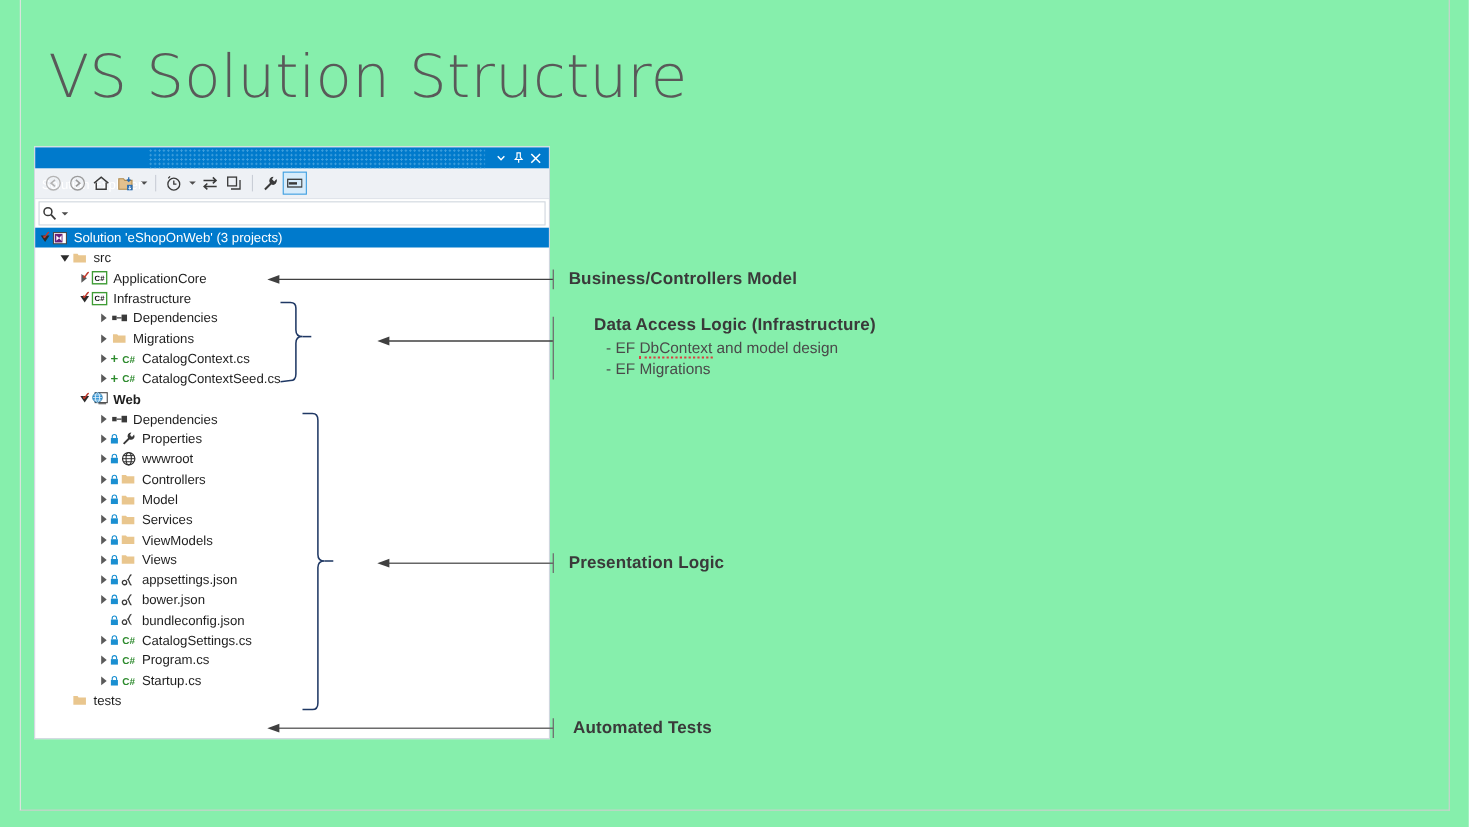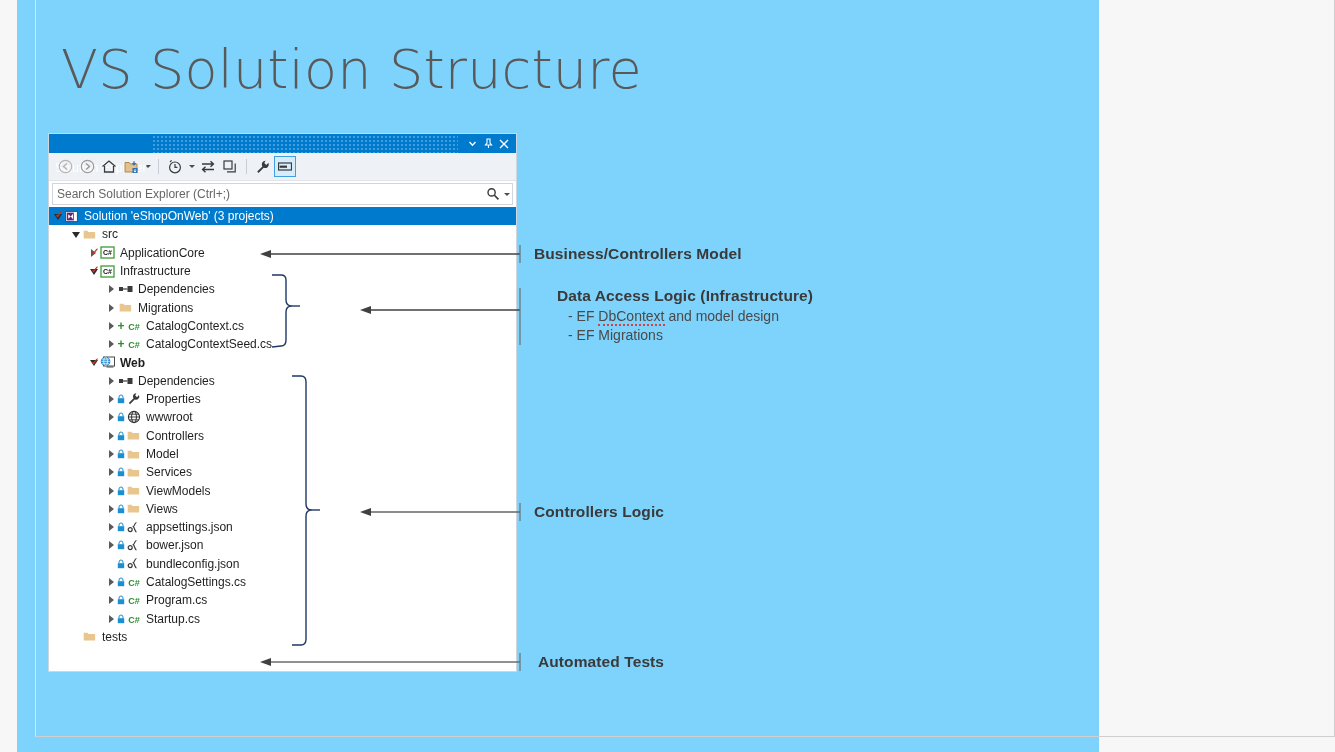--- a/index.html
+++ b/index.html
@@ -1,21 +1,21 @@
 <!DOCTYPE html>
 <html><head>
 <meta charset="utf-8">
 <style>
   html,body{margin:0;padding:0;}
   body{
     width:1335px;height:752px;background:#f7f7f7;overflow:hidden;
     font-family:"Liberation Sans", sans-serif;
     -webkit-font-smoothing:antialiased;
   }
-  #slide{position:absolute;left:17px;top:0;width:1082px;height:752px;background:#7dd3fc;}
+  #slide{position:absolute;left:0;top:0;width:1335px;height:752px;background:#86efac;}
   
   #frame{position:absolute;left:18px;top:0px;width:1300px;height:737px;border-right:1px solid #cfcfcf;border-bottom:1px solid #cfcfcf;border-left:1px solid #e2e2e2;box-sizing:border-box;}
 
   
   #title{
     position:absolute;left:44px;top:40px;
     font-size:54px;line-height:60px;color:#595959;font-weight:300;
     letter-spacing:0.2px;
     font-family:"DejaVu Sans","Liberation Sans",sans-serif;
   }
@@ -157,21 +157,20 @@
       </span>
       <span class="tbi sel">
         <svg width="14" height="13" viewBox="0 0 14 13">
             <rect x="0.5" y="3" width="13" height="7" fill="none" stroke="#3a3a3a" stroke-width="1.2"></rect>
             <rect x="1.6" y="5.6" width="7.4" height="2.2" fill="#3a3a3a"></rect>
           </svg>
       </span>
     </div>
 
     <div class="se-search">
-      <span class="ph">Search Solution Explorer (Ctrl+;)</span>
       <span class="mag">
         <svg width="14" height="14" viewBox="0 0 14 14">
             <circle cx="5.6" cy="5.4" r="3.6" fill="none" stroke="#3a3a3a" stroke-width="1.4"></circle>
             <path d="M8.4 8.2 L12.4 12.4" stroke="#3a3a3a" stroke-width="1.6"></path>
           </svg>
       </span>
       <span class="mcar">
           <i></i>
         </span>
     </div>
@@ -611,19 +610,19 @@
     <div class="h">Business/Controllers Model</div>
   </div>
 
   <div class="ann" style="left:513px;top:287px;margin-left:27px;">
     <div class="h">Data Access Logic (Infrastructure)</div>
     <div class="s"><span>- EF </span><span class="sq">DbContext</span><span> and model design</span></div>
     <div class="s">- EF Migrations</div>
   </div>
 
   <div class="ann" style="left:517px;top:503px;">
-    <div class="h">Controllers Logic</div>
+    <div class="h">Presentation Logic</div>
   </div>
 
   <div class="ann" style="left:521px;top:653px;">
     <div class="h">Automated Tests</div>
   </div>
 </div>
 
 </body></html>

